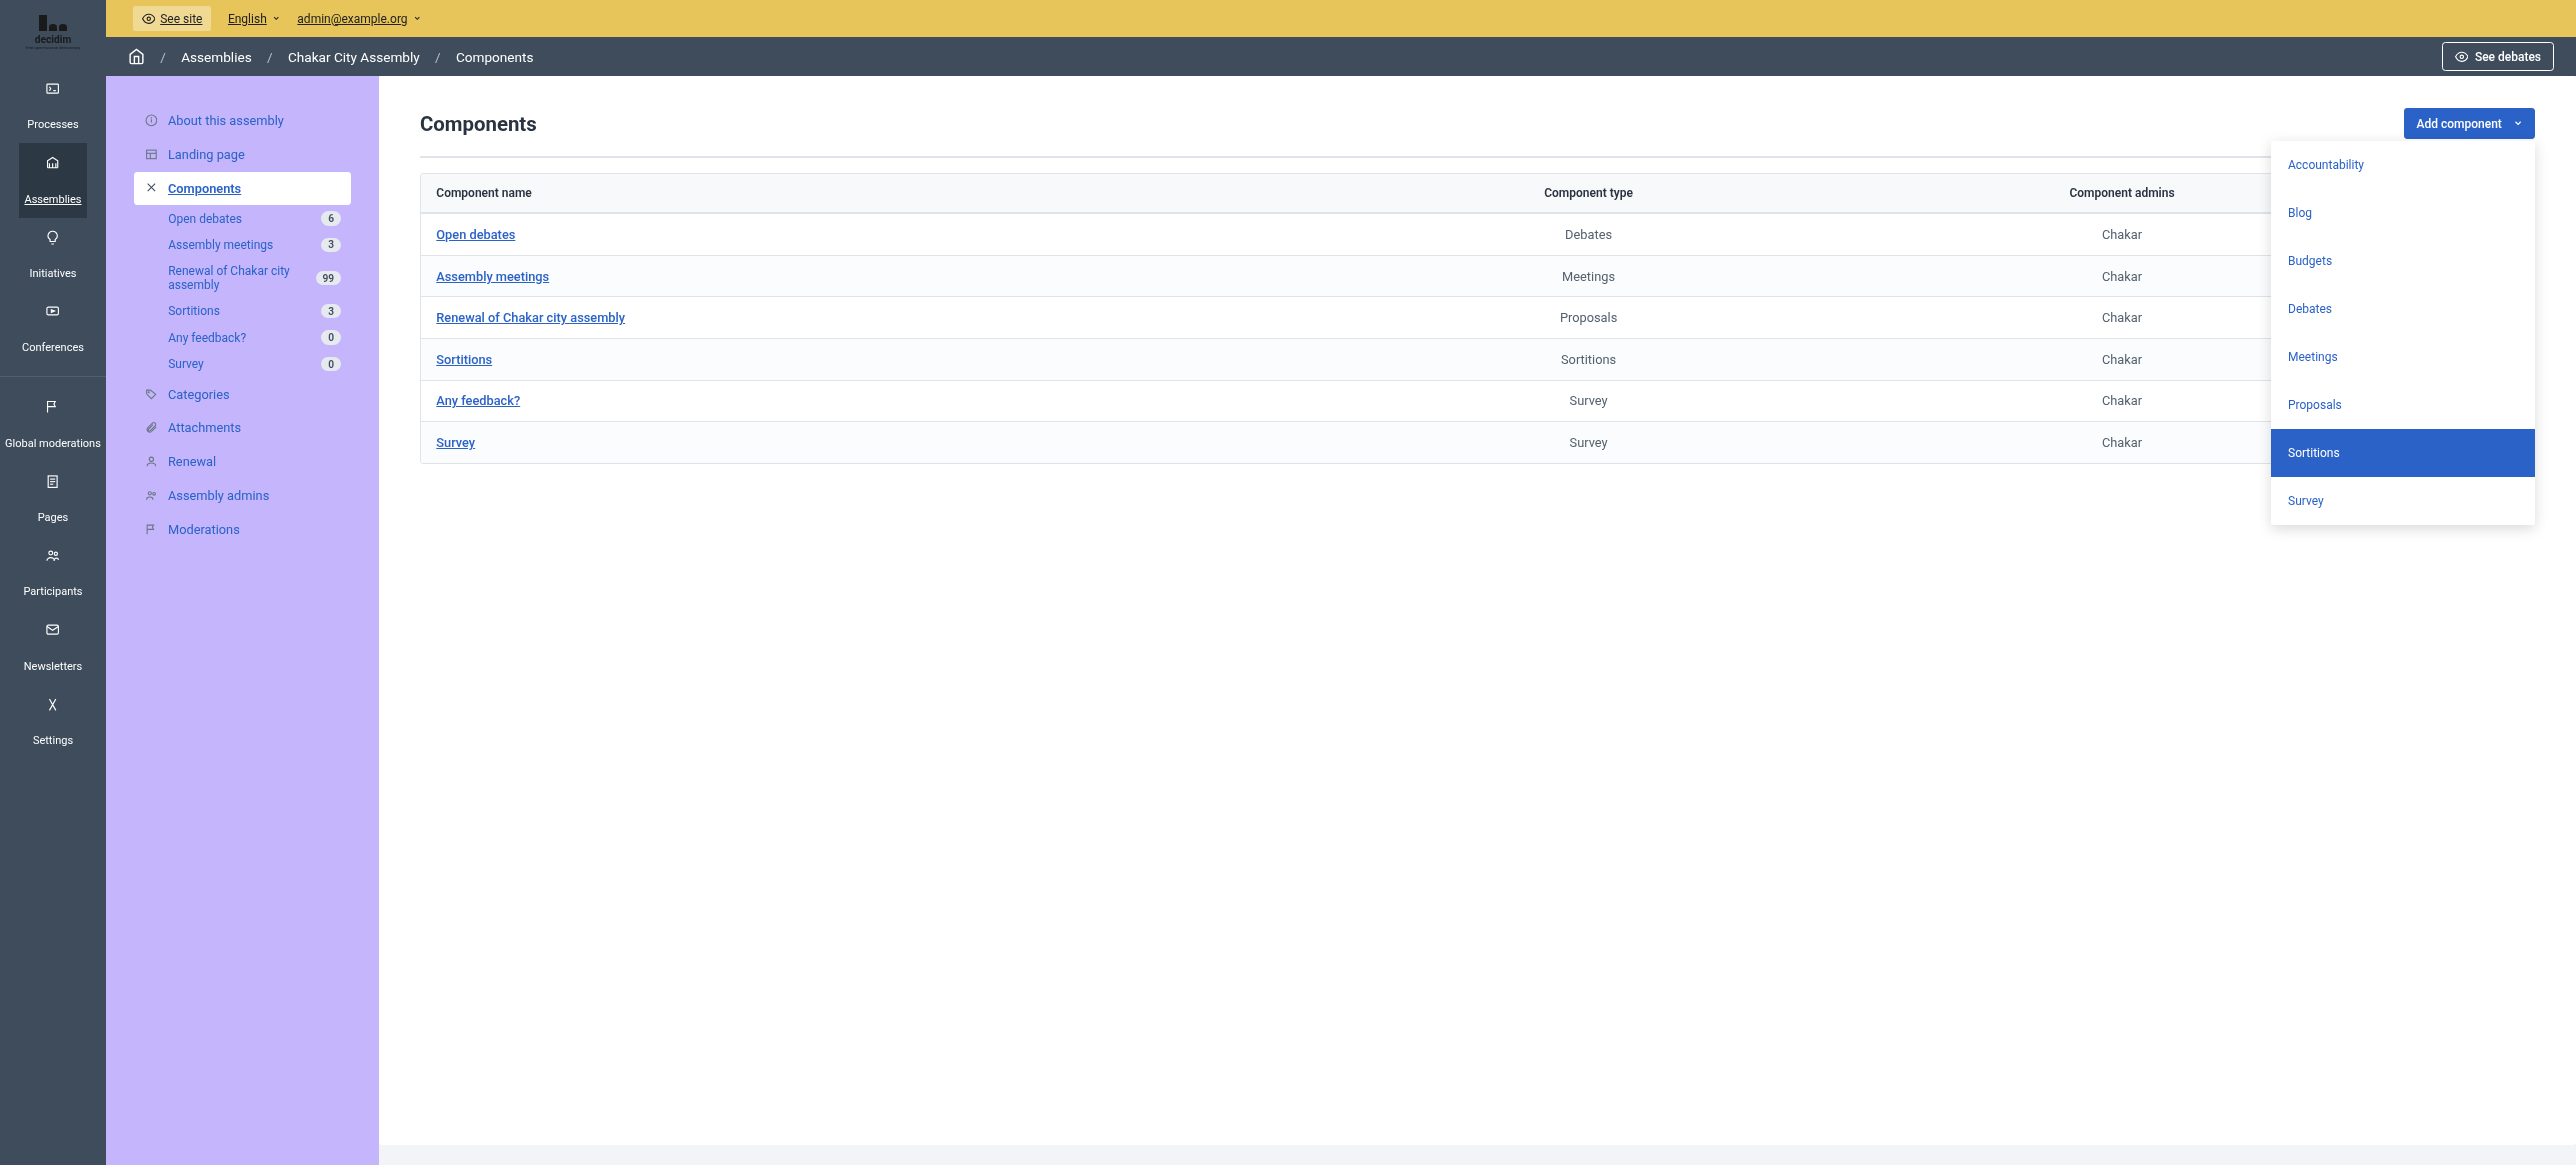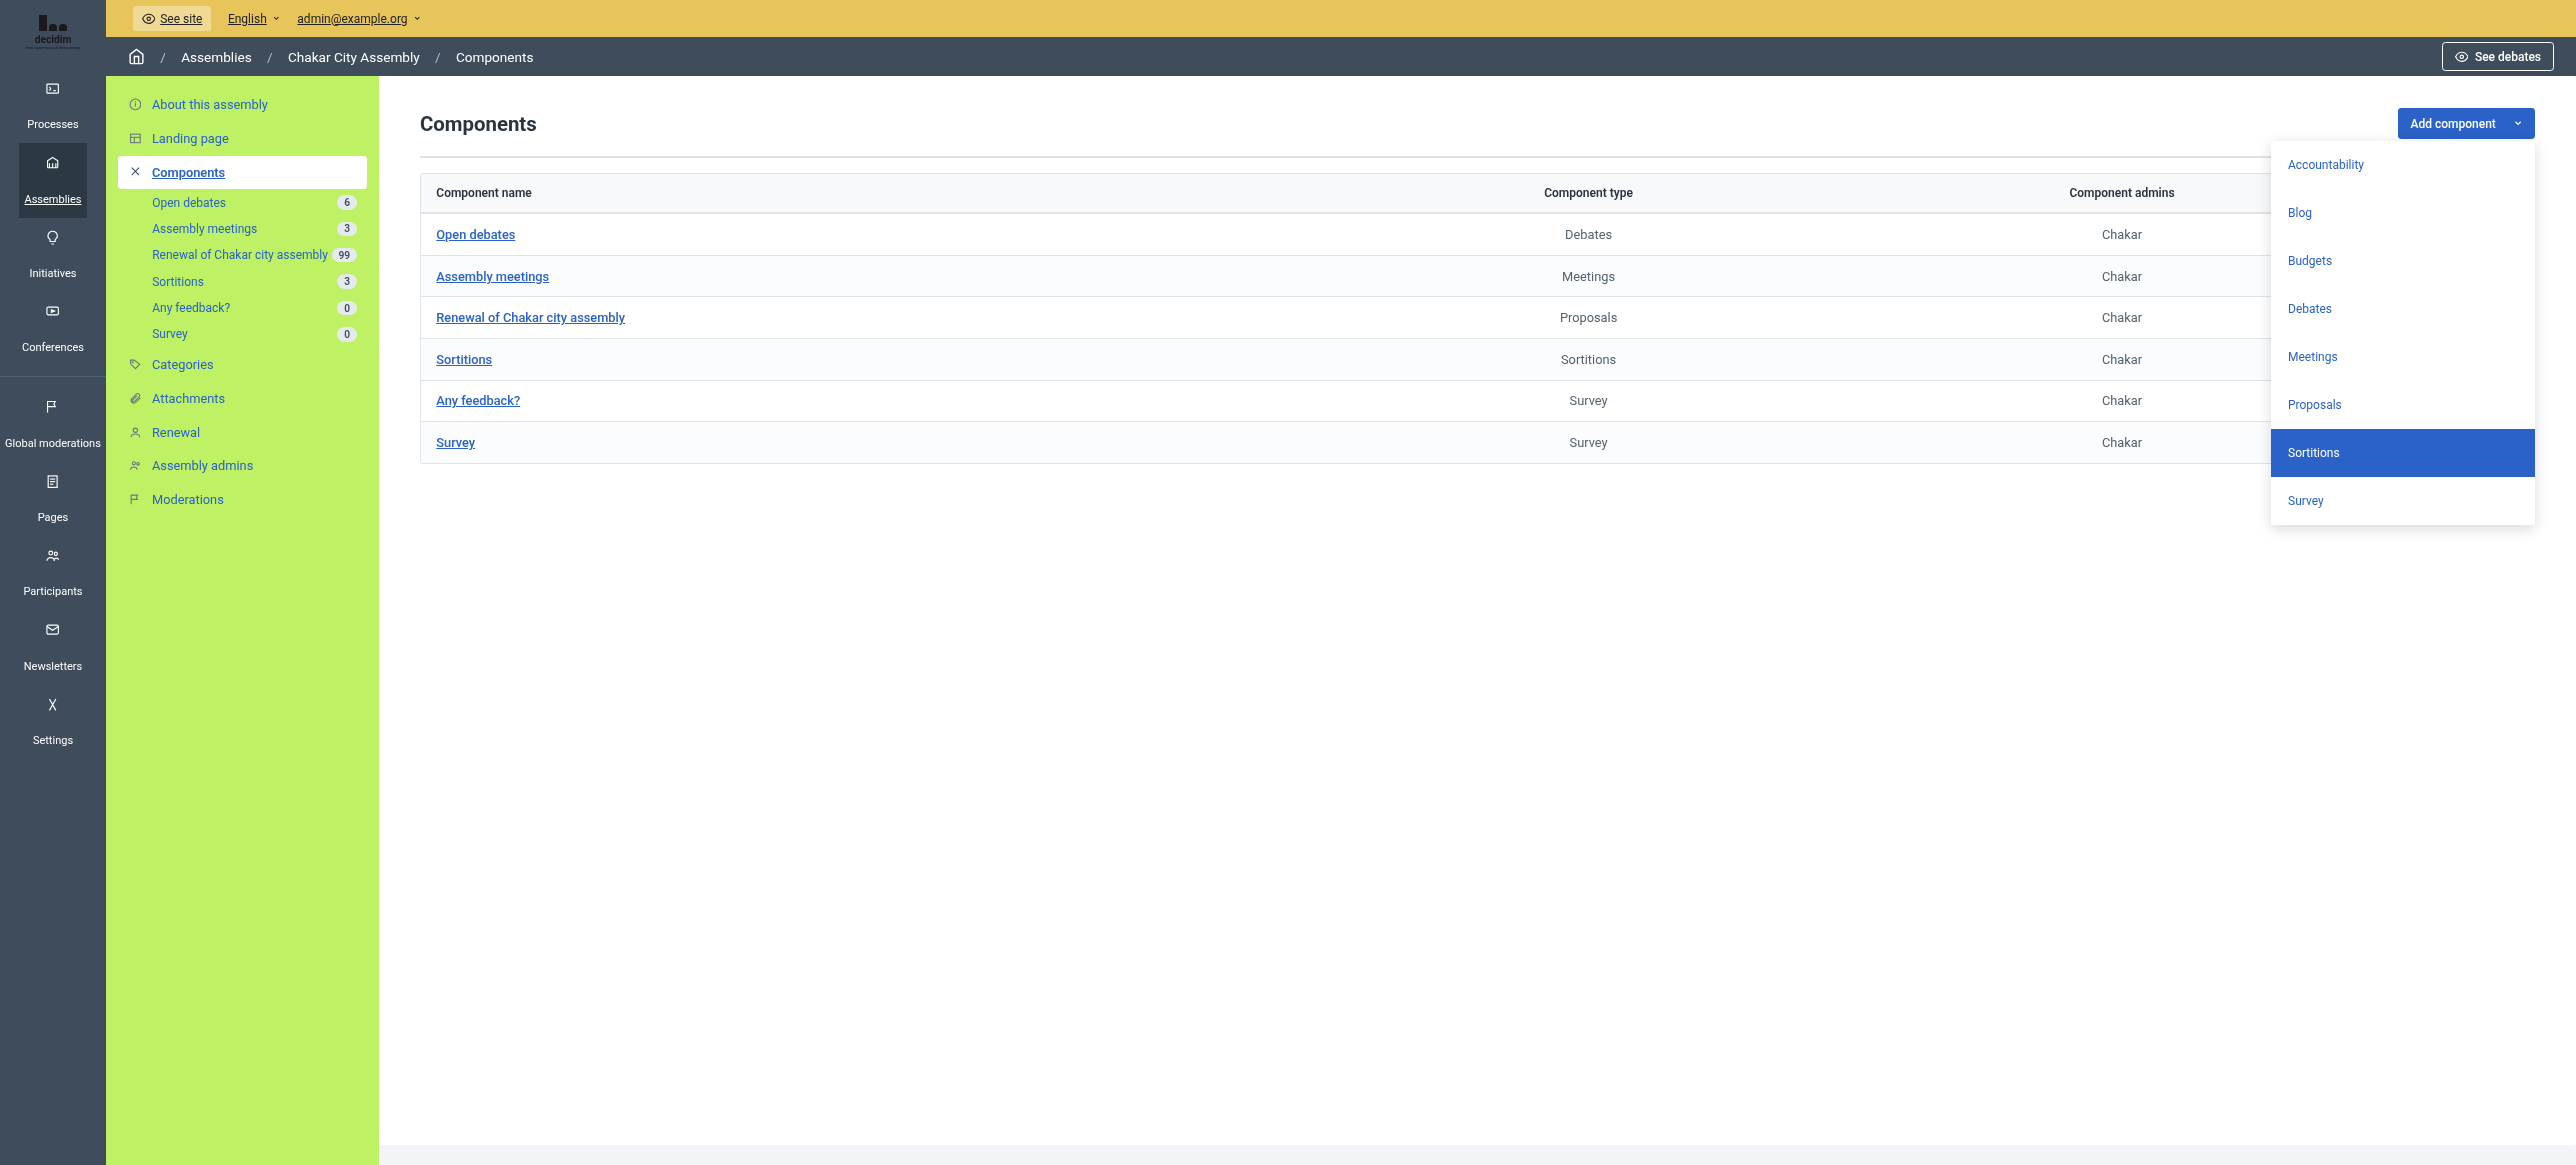--- a/index.html
+++ b/index.html
@@ -33,35 +33,35 @@
 
 
 .header-bar { height: 39px; background: #3e4c5c; color: #fff; display: flex; align-items: center; padding: 0 22px; gap: 10.2px; }
 .breadcrumb { display: flex; align-items: center; gap: 15.3px; flex: 1; font-size: 13.6px; }
 .breadcrumb a { color: #fff; text-decoration: none; cursor: pointer; }
 .breadcrumb .sep { color: #b5bec8; }
 .see-assembly { border: 0.9px solid #fff; border-radius: 3.4px; padding: 6.8px 12px; display: inline-flex; align-items: center; gap: 6.8px; cursor: pointer; font-weight: 500; }
 
 
 .content-wrap { flex: 1; display: flex; min-height: 0; }
-.sidebar { width: 273px; background: #bef264; padding: 12px; flex-shrink: 0; }
+.sidebar { width: 273px; background: #c4b5fd; padding: 28px; flex-shrink: 0; }
 .side-item { display: flex; align-items: center; gap: 10.2px; padding: 9.4px 10.2px; color: #2a62c8; cursor: pointer; border-radius: 3.4px; font-size: 12.8px; }
 .side-item.active { background: #fff; font-weight: 600; }
 .side-item.active .side-label { text-decoration: underline; }
 .side-icon { width: 13.6px; height: 13.6px; display: inline-flex; align-items: center; justify-content: center; color: #6b7684; flex-shrink: 0; }
 .active .side-icon { color: #3e4c5c; }
 .sub-list { padding-left: 24px; }
 .sub-item { display: flex; align-items: center; padding: 6px 10.2px; color: #2a62c8; cursor: pointer; font-size: 12px; }
 .sub-item .sub-label { flex: 1; }
 .badge { background: #e6eaef; color: #3e4c5c; border-radius: 8.5px; padding: 1.7px 6.8px; font-size: 10.2px; font-weight: 600; min-width: 17px; text-align: center; }
 
 .main-panel { flex: 1; background: #fff; margin: 0 0 20.4px 0; border-radius: 3.4px; padding: 32px 41px; position: relative; min-width: 0; }
 .page-title-row { display: flex; align-items: center; border-bottom: 2.6px solid #e0e4e8; padding-bottom: 17px; margin-bottom: 15.3px; }
 .page-title { font-size: 20.4px; font-weight: 700; color: #2a3440; flex: 1; }
-.add-btn { background: #2a62c8; color: #fff; border-radius: 3.4px; padding: 8.5px 12px; display: inline-flex; align-items: center; gap: 17px; cursor: pointer; font-weight: 500; }
+.add-btn { background: #2a62c8; color: #fff; border-radius: 3.4px; padding: 8.5px 12px; display: inline-flex; align-items: center; gap: 11px; cursor: pointer; font-weight: 500; }
 
 table { width: 100%; border-collapse: separate; border-spacing: 0; border: 0.9px solid #e0e4e8; border-radius: 3px; overflow: hidden; }
 thead th { background: #f7f9fb; color: #2a3440; font-weight: 600; font-size: 12px; padding: 12px 15.3px; text-align: left; border-bottom: 0.9px solid #e0e4e8; }
 thead th.center { text-align: center; }
 tbody td { padding: 12.8px 15.3px; border-top: 0.9px solid #e0e4e8; font-size: 12.8px; }
 tbody td.center { text-align: center; color: #54616f; }
 td a { color: #2a62c8; text-decoration: underline; font-weight: 500; cursor: pointer; }
 tbody tr:nth-child(even) td { background: #fbfcfd; }
 
 

